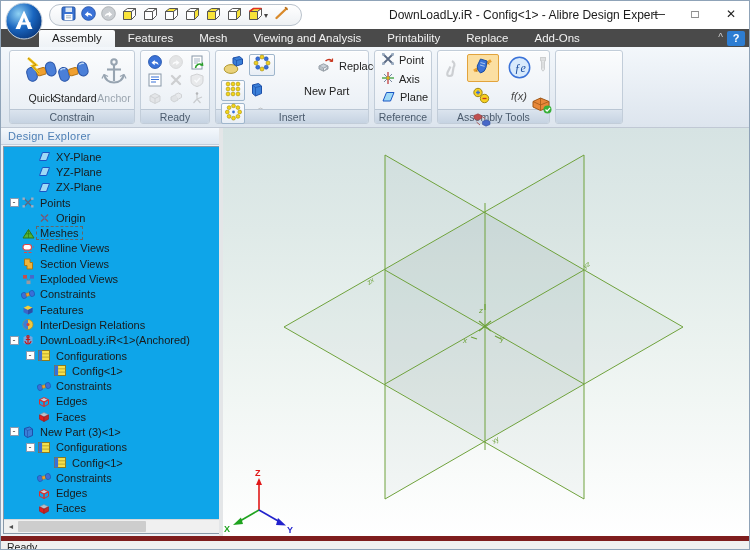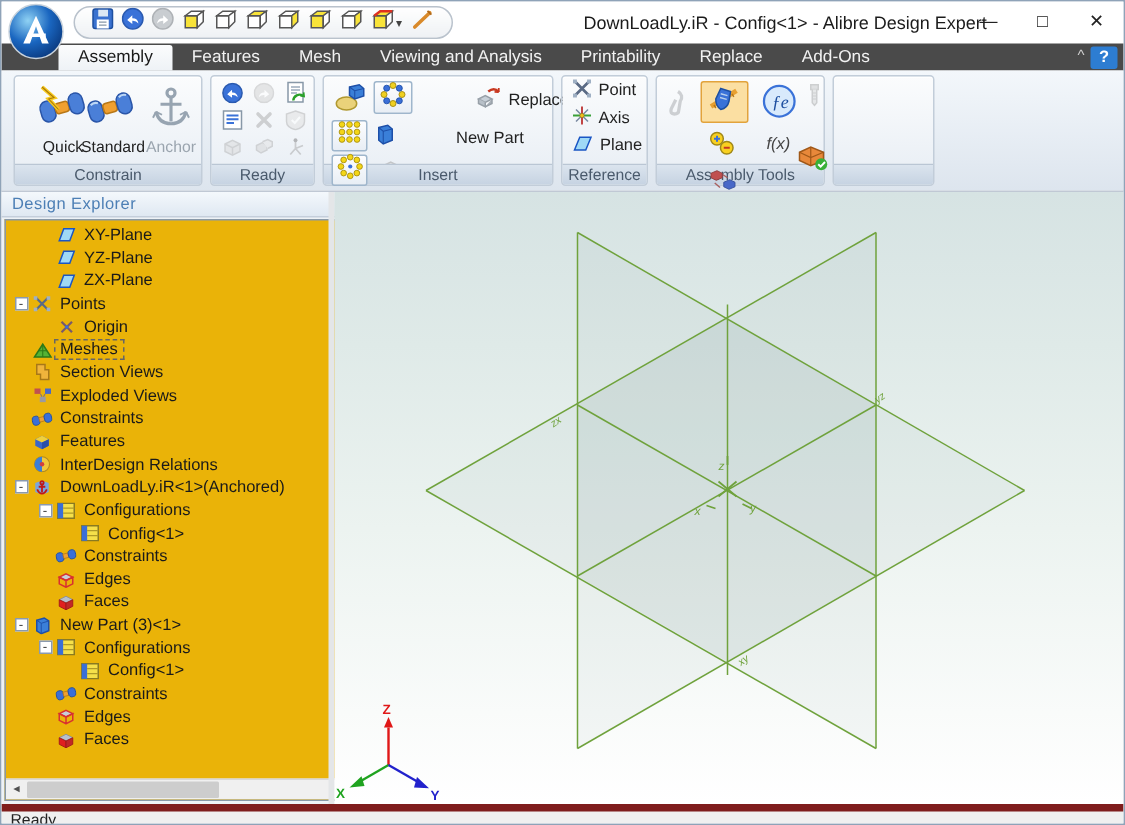--- a/index.html
+++ b/index.html
@@ -77,21 +77,21 @@
   .fxtxt{font-style:italic;font-size:11px;color:#444;}
 
   .newcfg-btn{position:absolute;left:2px;top:2px;right:2px;height:58px;text-align:center;}
   .newcfg-btn .bb-label{display:block;line-height:12px;}
 
   
   .main{position:absolute;left:0;top:127px;right:0;bottom:13px;background:#e8e8e8;}
   .explorer{position:absolute;left:0;top:0;width:250px;bottom:0;background:#eef2f6;border-right:1px solid #b4bec8;}
   .exp-header{position:absolute;left:0;top:0;right:0;height:17px;background:linear-gradient(#f4f8fc,#dfe8f2);
               border-bottom:1px solid #c4cedb;font-size:11px;color:#4d7fb5;line-height:16px;padding-left:7px;letter-spacing:.3px;}
-  .treebox{position:absolute;left:2px;top:18px;right:2px;bottom:2px;background:#eab308;border:1px solid #8898a8;overflow:hidden;}
+  .treebox{position:absolute;left:2px;top:18px;right:2px;bottom:2px;background:#0ea5e9;border:1px solid #8898a8;overflow:hidden;}
   .tree-rows{position:absolute;left:0;top:0;right:14px;bottom:14px;overflow:hidden;padding-top:2px;}
   .trow{display:flex;align-items:center;height:15.3px;font-size:11px;color:#1a1a1a;white-space:nowrap;}
   .slot{width:12px;display:flex;align-items:center;justify-content:center;flex:none;}
   .exp{width:9px;height:9px;border:1px solid #8a9ab0;background:#fff;font-size:9px;line-height:6px;text-align:center;color:#444;}
   .ticn{width:16px;flex:none;text-align:center;line-height:0;}
   .tlbl{padding:0 3px;border:1px solid transparent;}
   .trow.focus .tlbl{border:1px dashed #666;}
 
   .vsb{position:absolute;right:0;top:0;width:14px;bottom:14px;background:#f0f0f0;border-left:1px solid #d8d8d8;}
   .hsb{position:absolute;left:0;bottom:0;right:14px;height:14px;background:#f0f0f0;border-top:1px solid #d8d8d8;display:flex;}
@@ -559,20 +559,29 @@
               <span class="tlbl">Origin</span>
             </div>
             <div class="trow focus">
               <span style="width: 4px; flex: 0 0 auto;"></span>
               <span class="slot"></span>
               <span class="ticn"><svg width="13" height="11">
                   <path d="M1 10 L6.5 1.5 L12 10 Z" fill="#55b335" stroke="#2d7a18"></path>
                   <path d="M6.5 1.5 L6.5 10 M3.7 5.8 L9.3 5.8" stroke="#2d7a18" stroke-width="0.7" fill="none"></path>
                 </svg></span>
               <span class="tlbl">Meshes</span>
+            </div>
+            <div class="trow">
+              <span style="width: 4px; flex: 0 0 auto;"></span>
+              <span class="slot"></span>
+              <span class="ticn"><svg width="13" height="11">
+                  <rect x="1" y="1.5" width="8.5" height="5.5" rx="2.5" fill="#fff" stroke="#e04848" stroke-width="1.2"></rect>
+                  <path d="M2 9.5 h3 M6.5 9.5 h3 M11 4 l1 0" stroke="#e04848" stroke-width="1.1"></path>
+                </svg></span>
+              <span class="tlbl">Redline Views</span>
             </div>
             <div class="trow">
               <span style="width: 4px; flex: 0 0 auto;"></span>
               <span class="slot"></span>
               <span class="ticn"><svg width="11" height="12">
                   <path d="M1.5 1 L7 1 L7 4.5 L9.5 4.5 L9.5 11 L4 11 L4 7.5 L1.5 7.5 Z" fill="#f0b43c" stroke="#a87818"></path>
                 </svg></span>
               <span class="tlbl">Section Views</span>
             </div>
             <div class="trow">

